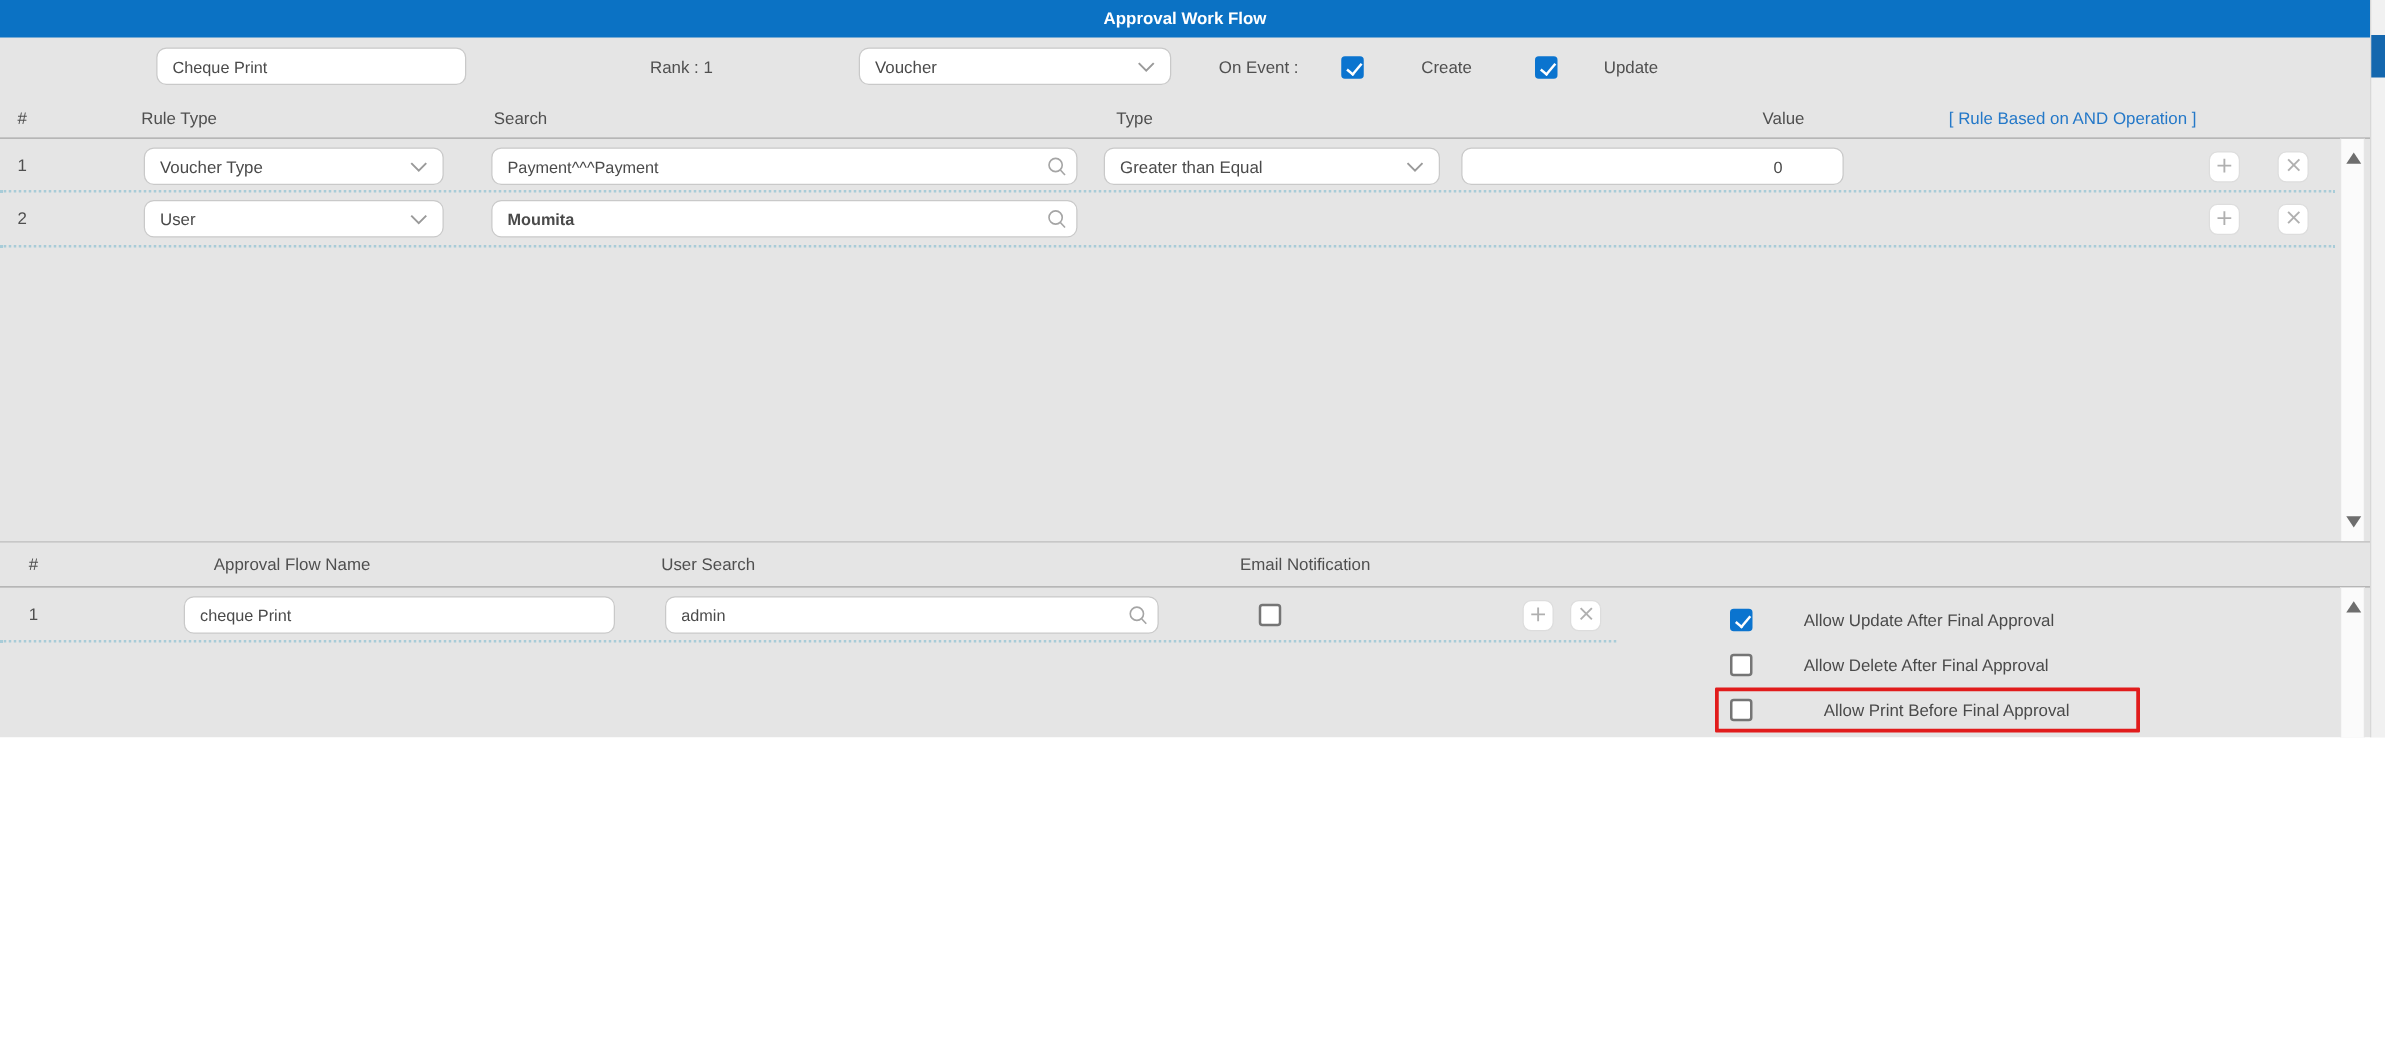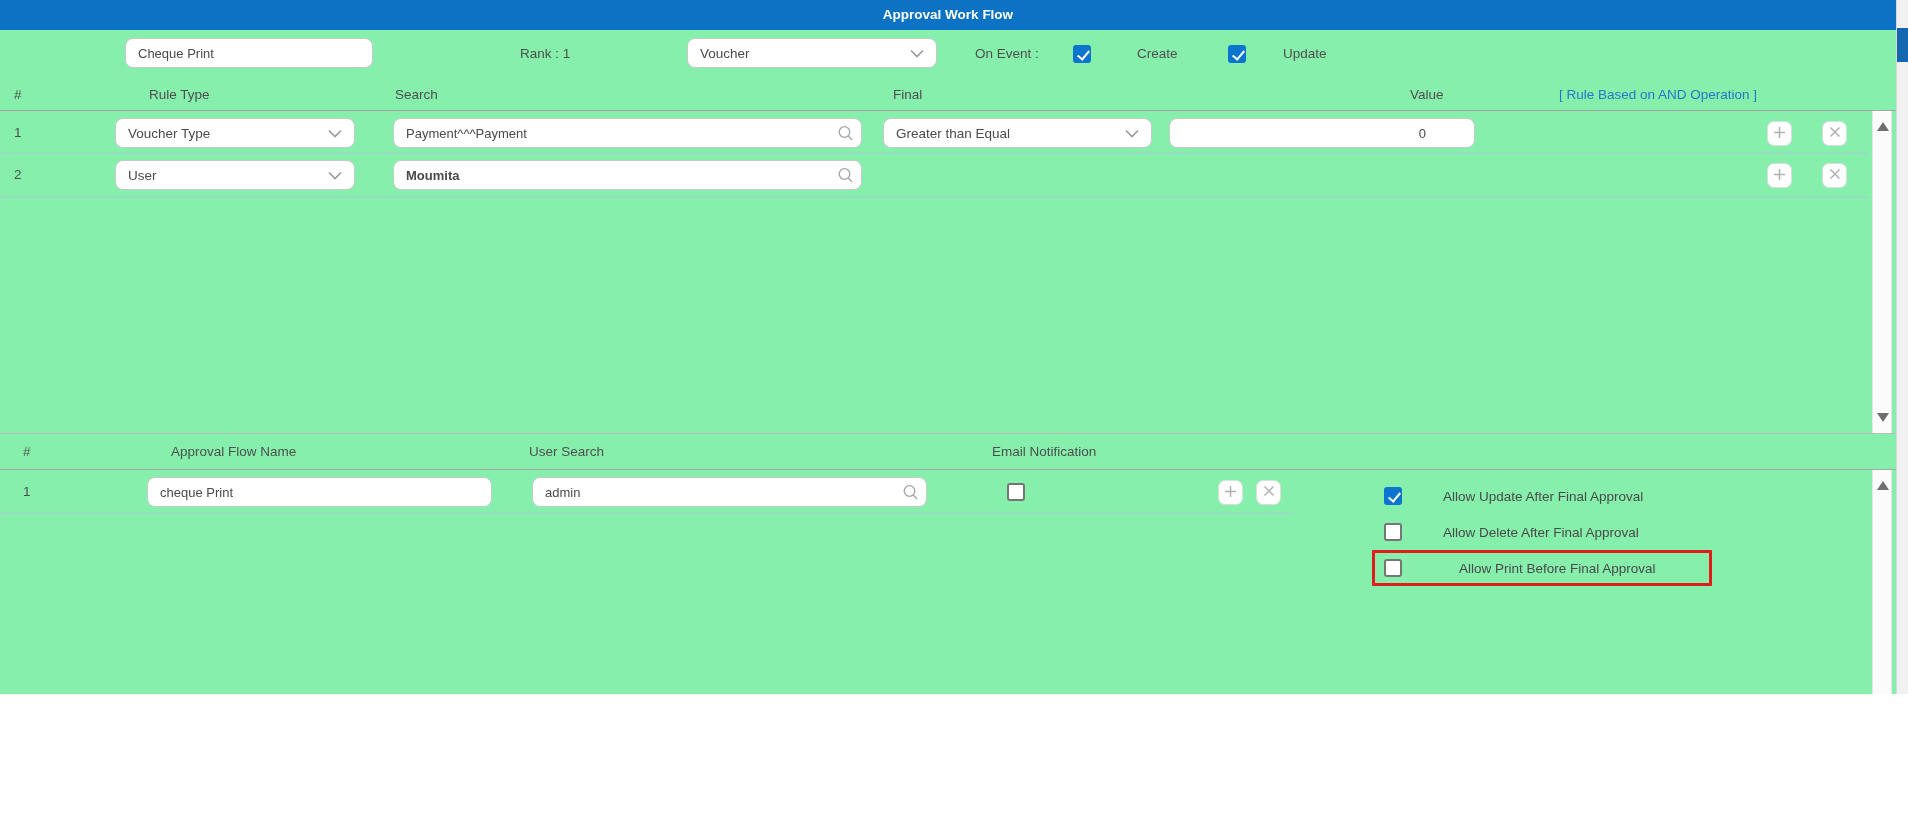--- a/index.html
+++ b/index.html
@@ -1,17 +1,17 @@
 <!DOCTYPE html>
 <html><head>
 <meta charset="utf-8">
 <style>
   * { margin:0; padding:0; box-sizing:border-box; }
   html,body { background:#fff; }
-  .dlg { position:relative; width:1908px; height:694px; background:#86efac; overflow:hidden;
+  .dlg { position:relative; width:1908px; height:590px; background:#e5e5e5; overflow:hidden;
          font-family:"Liberation Sans", sans-serif; font-size:13.5px; color:#4a4a4a;padding-left:24px; }
   .hdr { position:absolute; left:0; top:0; width:1896px; height:30px; background:#0b72c4;
          color:#fff; font-weight:bold; text-align:center; line-height:30px; font-size:13.5px; }
   .lbl { position:absolute; white-space:nowrap; color:#4f4f4f; }
   .inp { position:absolute; height:30px; background:#fff; border:1px solid #c9c9c9; border-radius:8px;
          padding:0 12px; color:#4a4a4a; font-family:"Liberation Sans",sans-serif; font-size:13px; outline:none; }
   .inp.num { text-align:right; padding-right:48px; }
   .dd  { position:absolute; height:30px; background:#fff; border:1px solid #c9c9c9; border-radius:8px;
          display:flex; align-items:center; justify-content:space-between; padding:0 12px; color:#4a4a4a; }
   .sicon { position:absolute; pointer-events:none; }
@@ -63,23 +63,23 @@
     </span>
   </div>
 
   <div class="lbl" style="left:975px; top:46px;">On Event :</div>
   <div class="cb checked" style="left:1073px; top:45px;"></div>
   <div class="lbl" style="left:1137px; top:46px;">Create</div>
   <div class="cb checked" style="left:1228px; top:45px;"></div>
   <div class="lbl" style="left:1283px; top:46px;">Update</div>
 
   <div class="lbl" style="left:14px;  top:87px;">#</div>
-  <div class="lbl" style="left:113px; top:87px;margin-left:36px;">Rule Type</div>
+  <div class="lbl" style="left:113px; top:87px;">Rule Type</div>
   <div class="lbl" style="left:395px; top:87px;">Search</div>
-  <div class="lbl" style="left:893px; top:87px;">Final</div>
+  <div class="lbl" style="left:893px; top:87px;">Type</div>
   <div class="lbl" style="left:1410px; top:87px;">Value</div>
   <div class="blue-note" style="left:1559px; top:87px;">[ Rule Based on AND Operation ]</div>
   <div class="hline" style="left:0; top:110px; width:1896px;"></div>
 
   <div class="lbl" style="left:14px; top:125px;">1</div>
   <div class="dd" style="left:115px; top:118px; width:240px;">
     <span>Voucher Type</span>
     <span>
       <svg width="14" height="9" viewBox="0 0 14 9">
           <polyline points="1,1.5 7,7.5 13,1.5" fill="none" stroke="#9a9a9a" stroke-width="1.6"></polyline>

